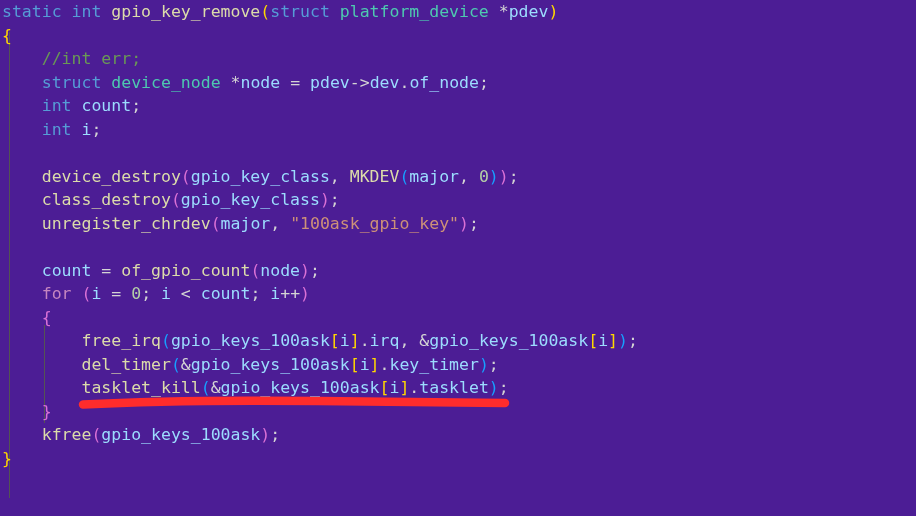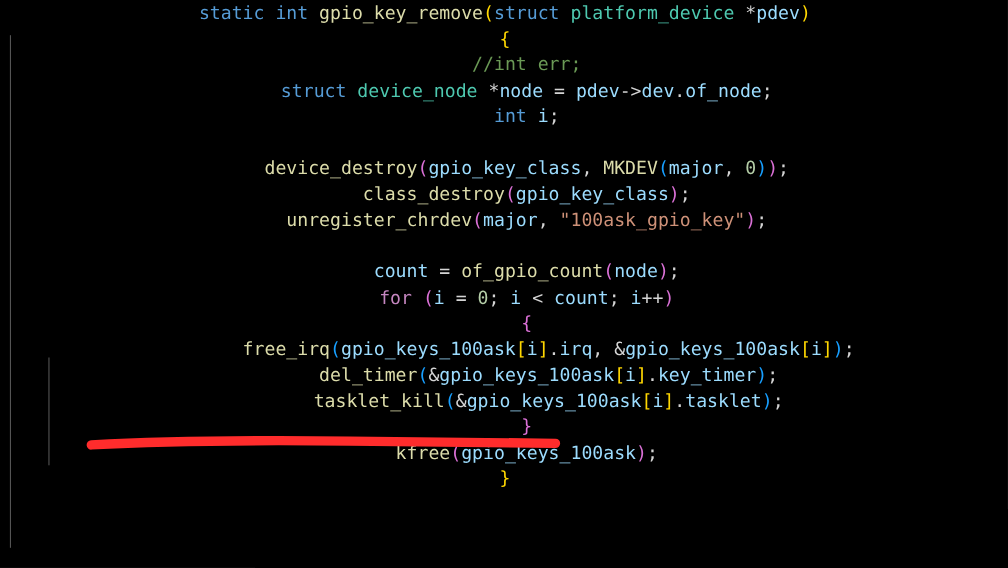--- a/index.html
+++ b/index.html
@@ -77,35 +77,36 @@
     color: #b3b3b3;
     font-family: "Liberation Sans", sans-serif;
     font-size: 15px;
     letter-spacing: 0.3px;
     opacity: 0.85;
   }
 </style>
 </head>
 <body>
 
-<div id="editor" style="background: #000000; text-align: center;">
+<div id="editor" style="background: #4c1d95;">
 
   <div class="indent-guide guide-outer" style="background: rgb(84, 84, 84);"></div>
   <div class="indent-guide guide-inner" style="background: rgb(84, 84, 84);"></div>
 
   <div class="code-area">
 
     <div class="line"><span class="kw" style="color: rgb(86, 156, 214);">static</span><span class="op" style="color: rgb(212, 212, 212);"> </span><span class="kw" style="color: rgb(86, 156, 214);">int</span><span class="op" style="color: rgb(212, 212, 212);"> </span><span class="fn" style="color: rgb(220, 220, 170);">gpio_key_remove</span><span class="py" style="color: rgb(255, 215, 0);">(</span><span class="kw" style="color: rgb(86, 156, 214);">struct</span><span class="op" style="color: rgb(212, 212, 212);"> </span><span class="type" style="color: rgb(78, 201, 176);">platform_device</span><span class="op" style="color: rgb(212, 212, 212);"> *</span><span class="var" style="color: rgb(156, 220, 254);">pdev</span><span class="py" style="color: rgb(255, 215, 0);">)</span></div>
 
     <div class="line"><span class="py" style="color: rgb(255, 215, 0);">{</span></div>
 
     <div class="line"><span class="op" style="color: rgb(212, 212, 212);">    </span><span class="cmt" style="color: rgb(106, 153, 85);">//int err;</span></div>
 
     <div class="line"><span class="op" style="color: rgb(212, 212, 212);">    </span><span class="kw" style="color: rgb(86, 156, 214);">struct</span><span class="op" style="color: rgb(212, 212, 212);"> </span><span class="type" style="color: rgb(78, 201, 176);">device_node</span><span class="op" style="color: rgb(212, 212, 212);"> *</span><span class="var" style="color: rgb(156, 220, 254);">node</span><span class="op" style="color: rgb(212, 212, 212);"> = </span><span class="var" style="color: rgb(156, 220, 254);">pdev</span><span class="op" style="color: rgb(212, 212, 212);">-&gt;</span><span class="var" style="color: rgb(156, 220, 254);">dev</span><span class="op" style="color: rgb(212, 212, 212);">.</span><span class="var" style="color: rgb(156, 220, 254);">of_node</span><span class="op" style="color: rgb(212, 212, 212);">;</span></div>
 
+    <div class="line"><span class="op" style="color: rgb(212, 212, 212);">    </span><span class="kw" style="color: rgb(86, 156, 214);">int</span><span class="op" style="color: rgb(212, 212, 212);"> </span><span class="var" style="color: rgb(156, 220, 254);">count</span><span class="op" style="color: rgb(212, 212, 212);">;</span></div>
 
     <div class="line"><span class="op" style="color: rgb(212, 212, 212);">    </span><span class="kw" style="color: rgb(86, 156, 214);">int</span><span class="op" style="color: rgb(212, 212, 212);"> </span><span class="var" style="color: rgb(156, 220, 254);">i</span><span class="op" style="color: rgb(212, 212, 212);">;</span></div>
 
     <div class="line"> </div>
 
     <div class="line"><span class="op" style="color: rgb(212, 212, 212);">    </span><span class="fn" style="color: rgb(220, 220, 170);">device_destroy</span><span class="pp" style="color: rgb(218, 112, 214);">(</span><span class="var" style="color: rgb(156, 220, 254);">gpio_key_class</span><span class="op" style="color: rgb(212, 212, 212);">, </span><span class="fn" style="color: rgb(220, 220, 170);">MKDEV</span><span class="pb" style="color: rgb(23, 159, 255);">(</span><span class="var" style="color: rgb(156, 220, 254);">major</span><span class="op" style="color: rgb(212, 212, 212);">, </span><span class="num" style="color: rgb(181, 206, 168);">0</span><span class="pb" style="color: rgb(23, 159, 255);">)</span><span class="pp" style="color: rgb(218, 112, 214);">)</span><span class="op" style="color: rgb(212, 212, 212);">;</span></div>
 
     <div class="line"><span class="op" style="color: rgb(212, 212, 212);">    </span><span class="fn" style="color: rgb(220, 220, 170);">class_destroy</span><span class="pp" style="color: rgb(218, 112, 214);">(</span><span class="var" style="color: rgb(156, 220, 254);">gpio_key_class</span><span class="pp" style="color: rgb(218, 112, 214);">)</span><span class="op" style="color: rgb(212, 212, 212);">;</span></div>
 
     <div class="line"><span class="op" style="color: rgb(212, 212, 212);">    </span><span class="fn" style="color: rgb(220, 220, 170);">unregister_chrdev</span><span class="pp" style="color: rgb(218, 112, 214);">(</span><span class="var" style="color: rgb(156, 220, 254);">major</span><span class="op" style="color: rgb(212, 212, 212);">, </span><span class="str" style="color: rgb(206, 145, 120);">"100ask_gpio_key"</span><span class="pp" style="color: rgb(218, 112, 214);">)</span><span class="op" style="color: rgb(212, 212, 212);">;</span></div>

